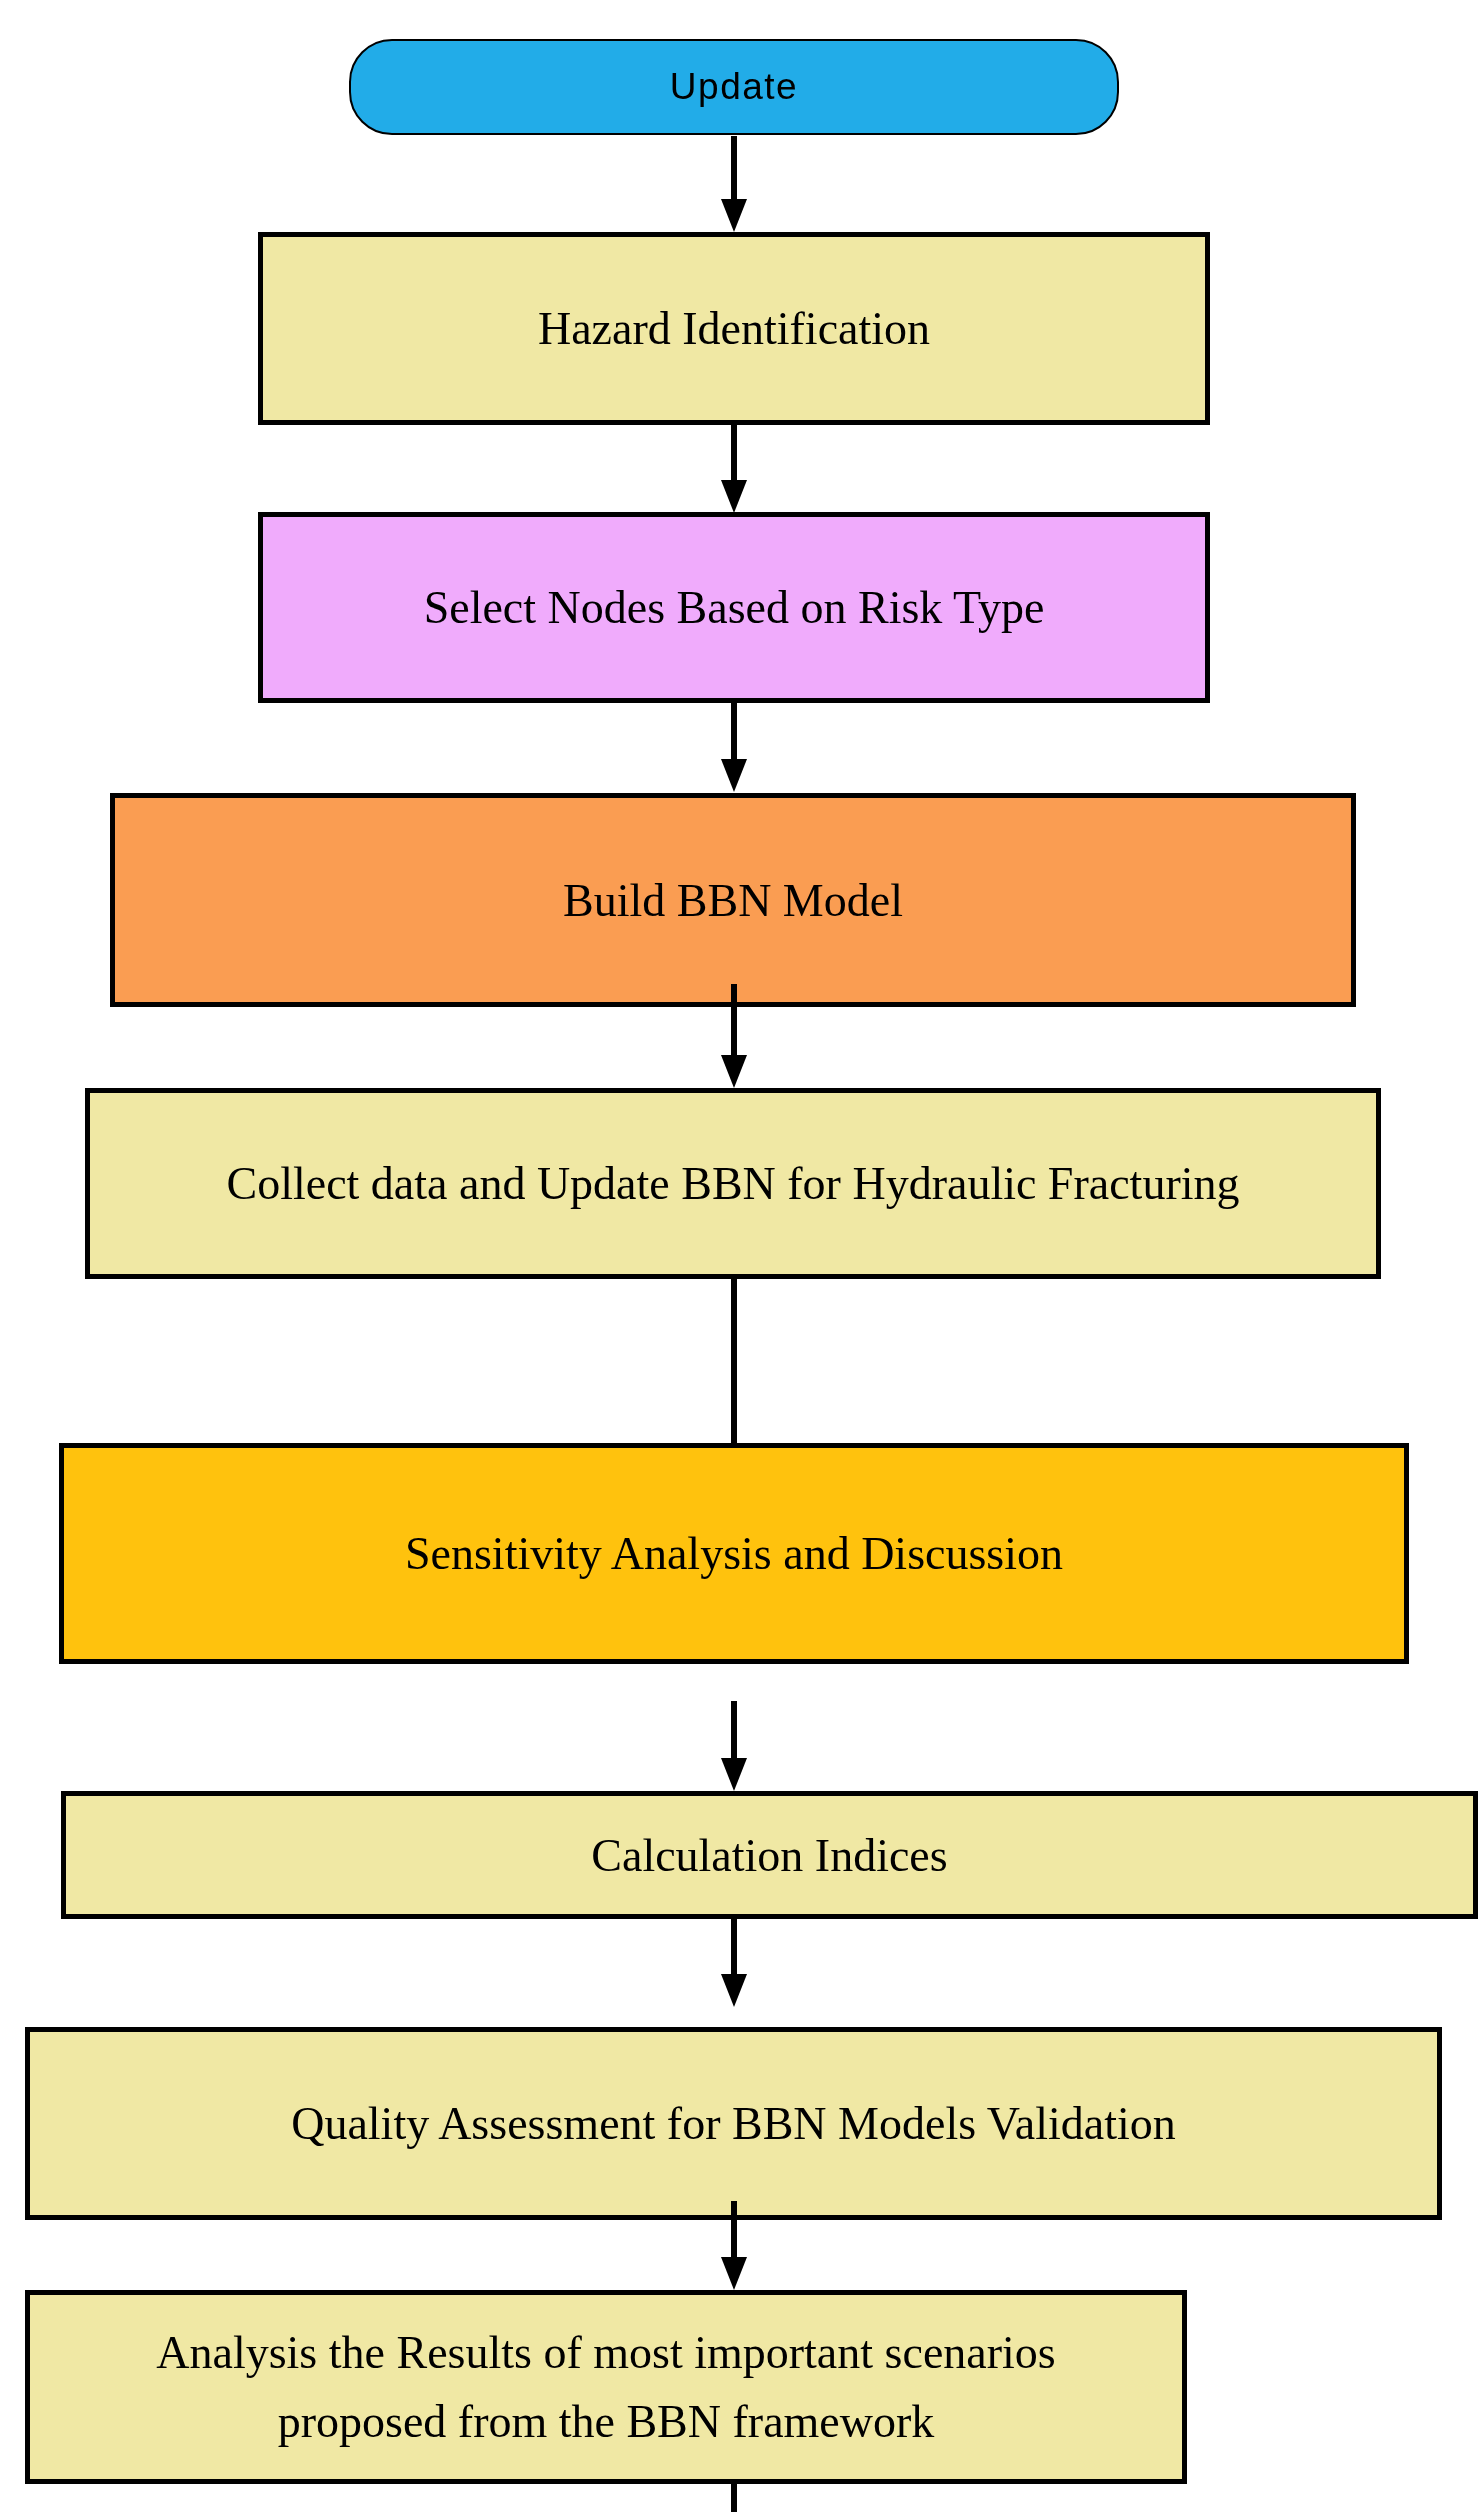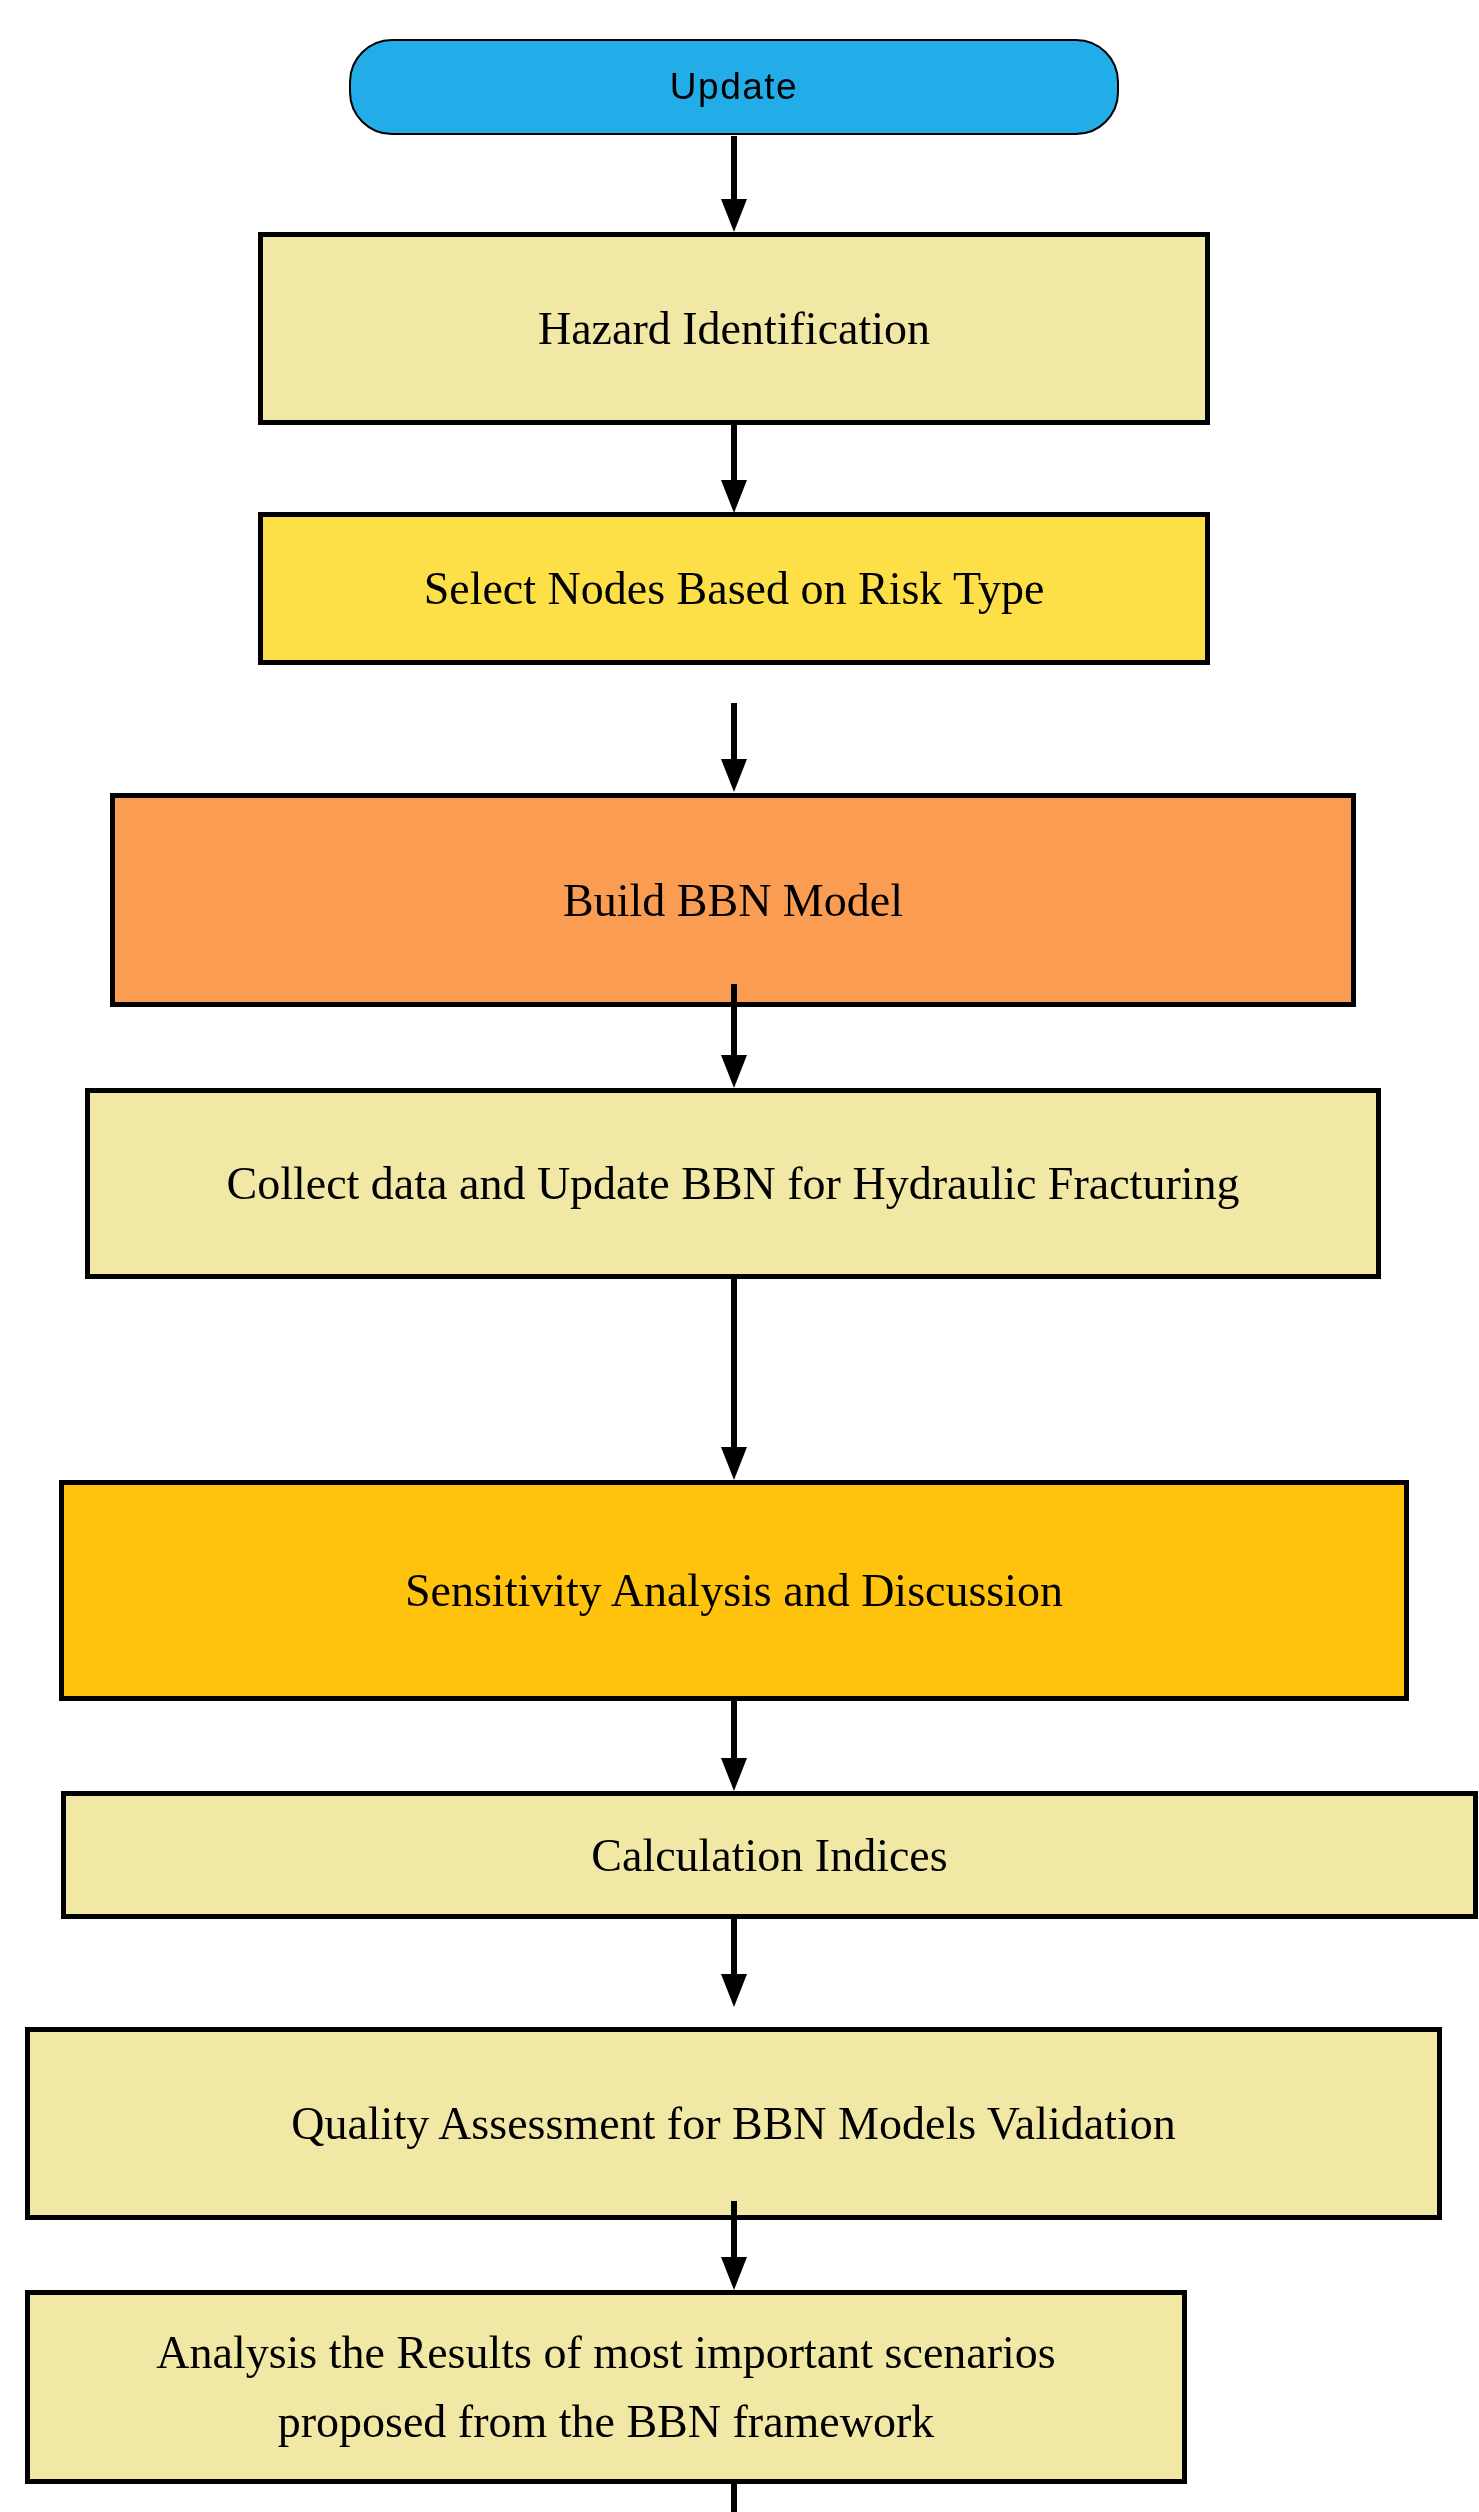--- a/index.html
+++ b/index.html
@@ -36,24 +36,24 @@
     border-width: 2px;
     border-radius: 43px;
     font-family: "Liberation Sans", "DejaVu Sans", sans-serif;
     font-size: 37px;
     letter-spacing: 1.5px;
     padding: 0;
   }
   
   .n-start        { left: 349px;  top: 39px;   width: 770px; height: 96px; background: #22ACE8; }
   .n-hazard       { left: 258px;  top: 232px;  width: 952px; height: 193px; background: #F0E8A4; }
-  .n-select       { left: 258px;  top: 512px; width: 952px; height: 153px; background: #fde047; }
+  .n-select       { left: 258px;  top: 512px; width: 952px; height: 191px; background: #f0abfc; }
   .n-build        { left: 110px;  top: 793px; width: 1246px; height: 214px; background: #FA9D52; }
   .n-collect      { left: 85px;  top: 1088px; width: 1296px; height: 191px; background: #F0E8A4; }
-  .n-sensitivity  { left: 59px;  top: 1480px; width: 1350px; height: 221px; background: #FFC20D; }
+  .n-sensitivity  { left: 59px;  top: 1443px; width: 1350px; height: 221px; background: #FFC20D; }
   .n-calculation  { left: 25px;   top: 1791px; width: 1417px; height: 128px; background: #F0E8A4; margin-left: 36px; }
   .n-quality      { left: 25px;   top: 2007px; width: 1417px; height: 193px; background: #F0E8A4; margin-top: 20px; }
   .n-analysis     { left: 25px;   top: 2290px; width: 1162px; height: 194px; background: #F0E8A4; padding: 0 45px; }
 
   
   .arrow {
     position: absolute;
     left: 721px;           
     width: 26px;
     display: flex;

